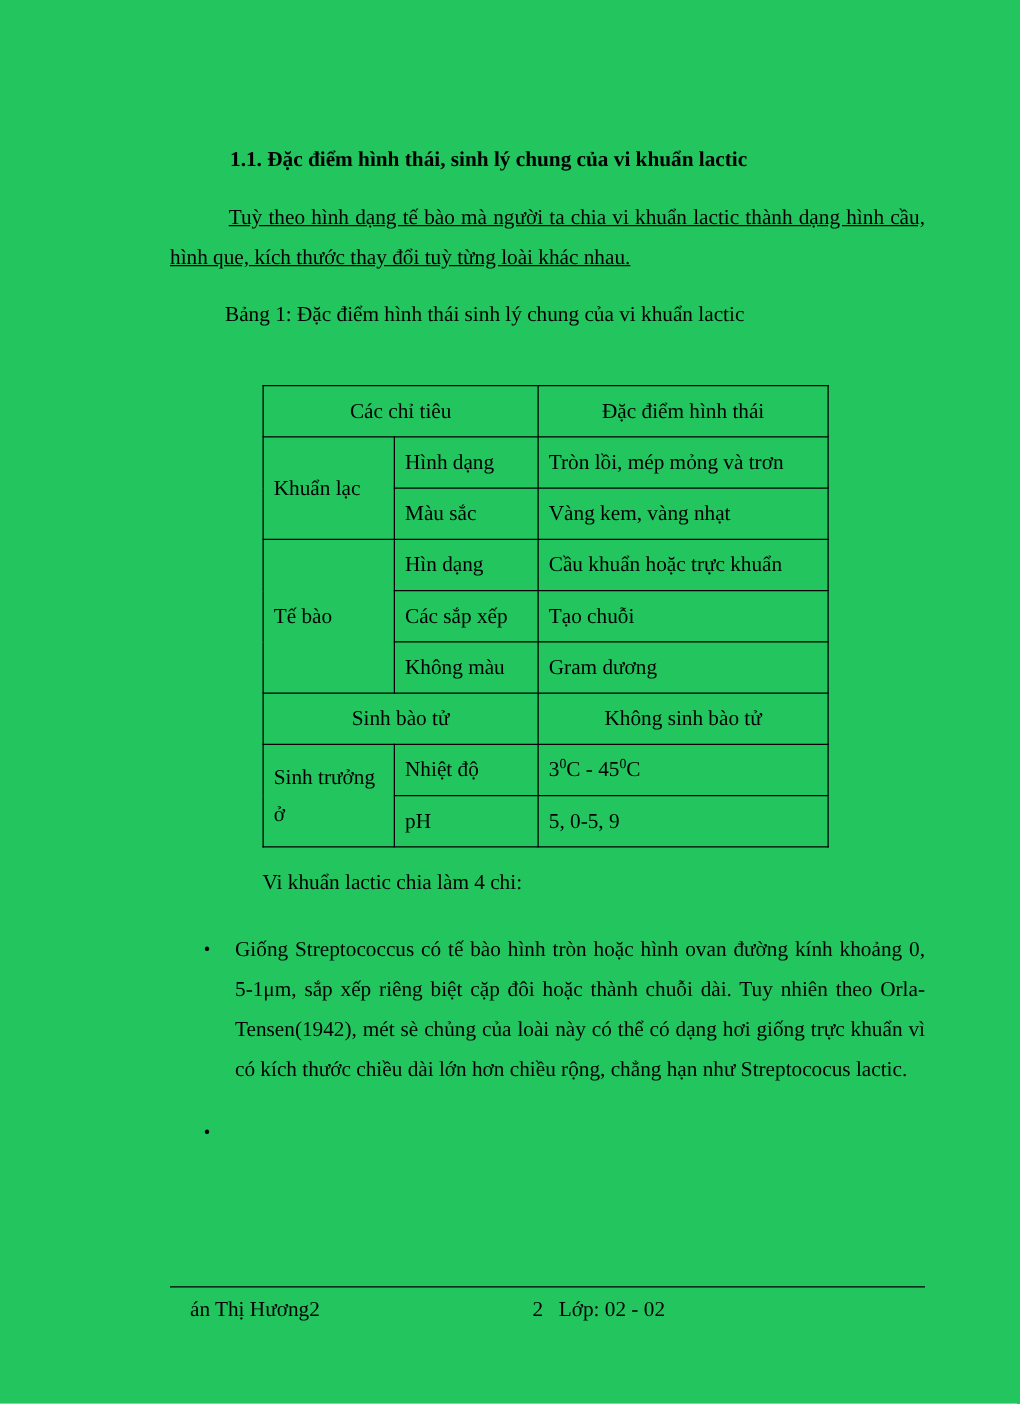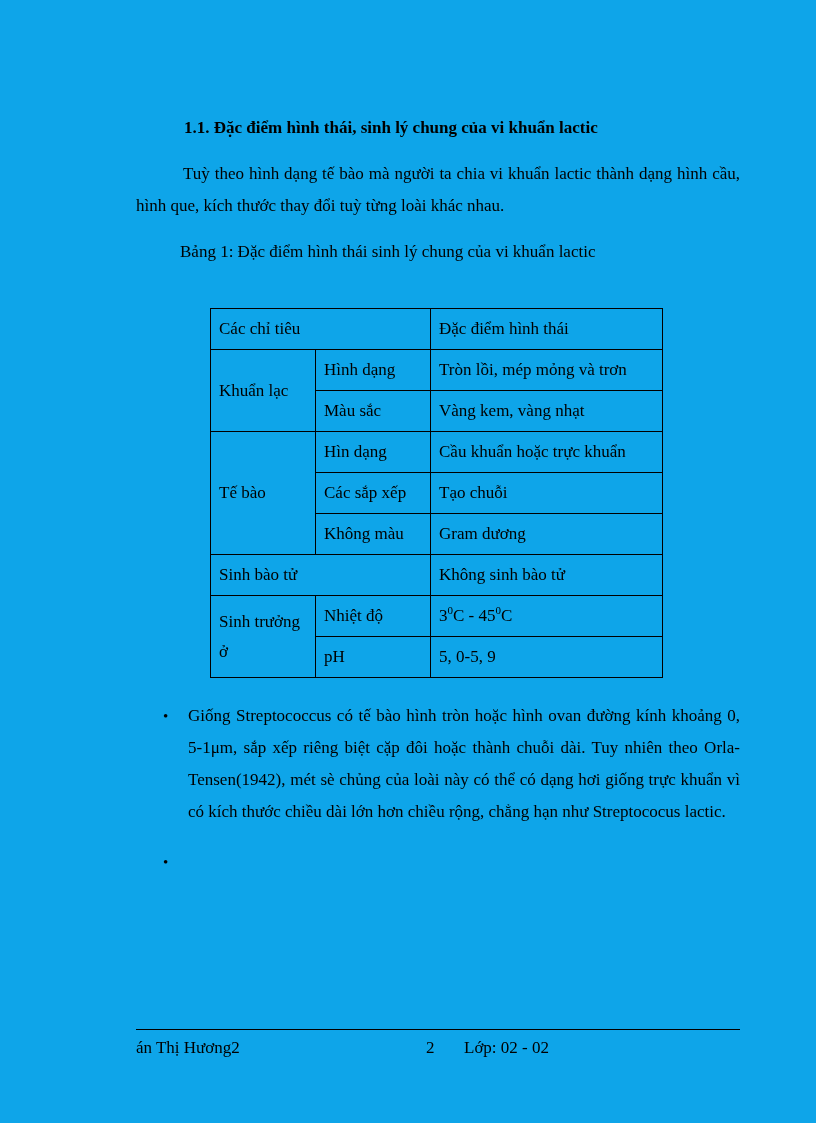--- a/index.html
+++ b/index.html
@@ -1,20 +1,20 @@
 <!DOCTYPE html>
 <html><head>
 <meta charset="utf-8">
 <style>
   html, body { margin: 0; padding: 0; background: #ffffff; }
   .page {
     position: relative;
     width: 816px;
     height: 1123px;
-    background: #0ea5e9;
+    background: #22c55e;
     color: #000000;
     font-family: "Liberation Serif", serif;
     font-size: 17px;
     overflow: hidden;
   }
   .content {
     box-sizing: border-box;
     padding: 112px 76px 0 136px;
   }
   .heading {
@@ -22,20 +22,21 @@
     font-weight: bold;
     margin: 0;
     line-height: 32px;
     text-indent: 48px;
   }
   .para {
     margin: 14px 0 0 0;
     line-height: 32px;
     text-align: justify;
     text-indent: 47px;
+    text-decoration: underline;
   }
   .caption {
     margin: 14px 0 0 0;
     line-height: 32px;
     text-align: left;
     padding-left: 44px;
   }
   table.data-table {
     border-collapse: collapse;
     margin: 40px 0 0 74px;
@@ -43,21 +44,21 @@
     table-layout: fixed;
   }
   table.data-table td {
     border: 1.5px solid #000000;
     height: 40px;
     line-height: 30px;
     vertical-align: middle;
     padding: 0 8px;
     overflow: hidden;
   }
-  td.center { }
+  td.center { text-align: center; }
   td.group-cell { vertical-align: top; padding-top: 9px; }
   sup { font-size: 11px; line-height: 0; }
   .lead-line {
     margin: 12px 0 0 0;
     line-height: 32px;
     text-indent: 74px;
   }
   ul.bullets {
     list-style: none;
     margin: 22px 0 0 0;
@@ -83,23 +84,23 @@
     top: 1029px;
     border-top: 1px solid #000000;
     height: 40px;
   }
   .footer span {
     position: absolute;
     top: 7px;
     line-height: 22px;
     white-space: nowrap;
   }
-  .footer .author { left: 0; text-align: center; }
+  .footer .author { left: 16px; text-align: center; }
   .footer .pgnum  { left: 290px; }
-  .footer .cls    { left: 328px; }
+  .footer .cls    { left: 311px; }
 </style>
 </head>
 <body>
 
 <div class="page">
   <div class="content">
 
     <h2 class="heading">1.1. Đặc điểm hình thái, sinh lý chung của vi khuẩn lactic</h2>
 
     <p class="para">Tuỳ theo hình dạng tế bào mà người ta chia vi khuẩn lactic thành dạng hình cầu, hình que, kích thước thay đổi tuỳ từng loài khác nhau.</p>
@@ -148,20 +149,21 @@
           <td>Nhiệt độ</td>
           <td><span>3</span><sup>0</sup><span>C - 45</span><sup>0</sup><span>C</span></td>
         </tr>
         <tr>
           <td>pH</td>
           <td>5, 0-5, 9</td>
         </tr>
       </tbody>
     </table>
 
+    <p class="lead-line">Vi khuẩn lactic chia làm 4 chi:</p>
 
     <ul class="bullets">
       <li>
         <span class="bullet">•</span>
         <span>Giống Streptococcus có tế bào hình tròn hoặc hình ovan đường kính khoảng 0, 5-1μm, sắp xếp riêng biệt cặp đôi hoặc thành chuỗi dài. Tuy nhiên theo Orla-Tensen(1942), mét sè chủng của loài này có thể có dạng hơi giống trực khuẩn vì có kích thước chiều dài lớn hơn chiều rộng, chẳng hạn như Streptococus lactic.</span>
       </li>
       <li>
         <span class="bullet">•</span>
       </li>
     </ul>

